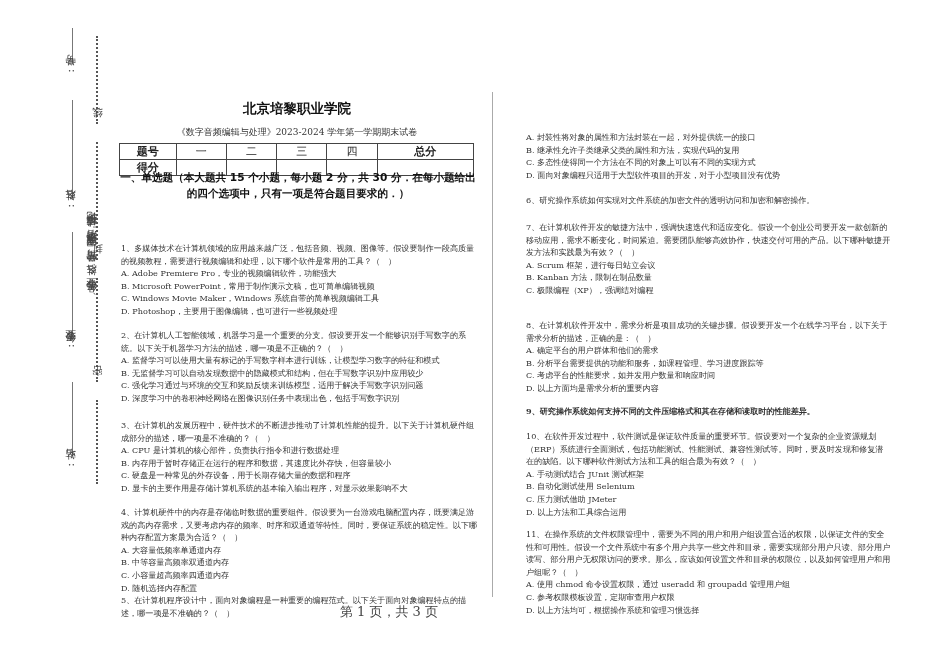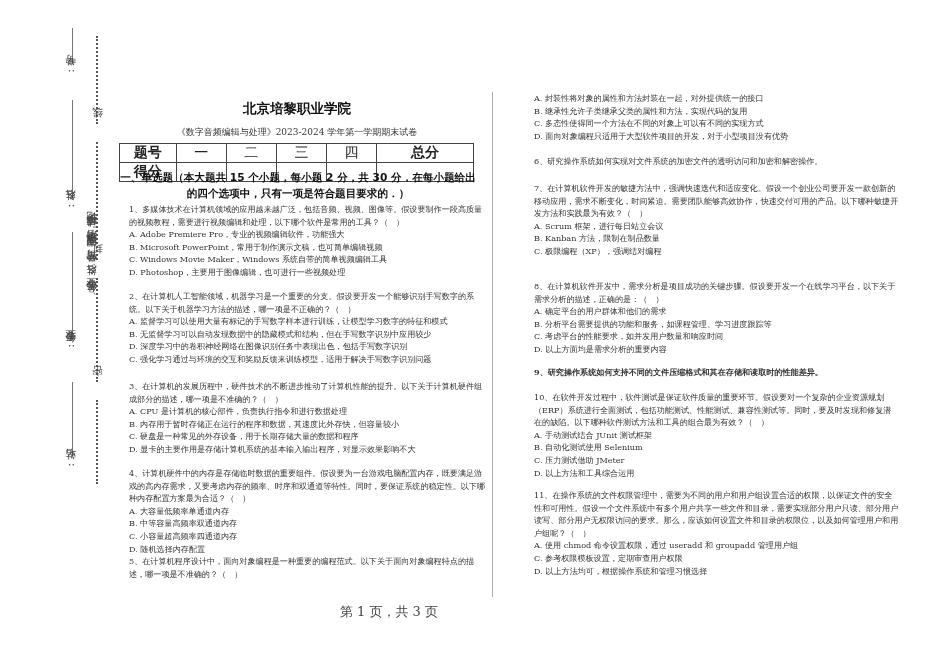--- a/index.html
+++ b/index.html
@@ -18,28 +18,28 @@
   .col { position:absolute; top:0; }
   .col-left { left:117px; width:360px; }
   .col-right { left:522px; width:365px; }
   .divider { position:absolute; left:492px; top:92px; height:505px; border-left:1px solid #aaa; }
 
   .school { position:absolute; left:0; width:360px; top:100px; text-align:center;
             font-family:"DejaVu Sans", sans-serif; font-weight:bold; font-size:13.5px; color:#111; }
   .subtitle { position:absolute; left:0; width:360px; top:126px; text-align:center; font-size:9px; color:#333; }
 
   table.score { position:absolute; left:2px; top:143px; width:355px; border-collapse:collapse;
-                font-family:"DejaVu Sans", sans-serif; font-size:14px; }
+                font-family:"DejaVu Sans", sans-serif; font-size:11px; }
   table.score td { border:1px solid #444; height:11px; padding:0; text-align:center; }
   table.score td.hdr { font-weight:bold; }
 
   .section { position:absolute; left:0; top:169px; width:362px; font-family:"DejaVu Sans", sans-serif;
              font-weight:bold; font-size:10.6px; line-height:16px; color:#111;text-align:center; }
 
-  .q { position:absolute; left:12px; font-size:8.1px; line-height:12.6px; color:#333; }
+  .q { position:absolute; left:4px; font-size:8.1px; line-height:12.6px; color:#333;margin-top:39px; }
   .q p { margin:0; white-space:nowrap; }
   .q .stem { white-space:normal; }
   .q .opt { padding-left:0; }
 
   .footer { position:absolute; top:603px; left:0; width:778px; text-align:center; font-size:13px; color:#444; }
 </style>
 </head>
 <body>
 
 <div class="page">
@@ -97,22 +97,22 @@
       <p class="opt">A.  Adobe Premiere Pro，专业的视频编辑软件，功能强大</p>
       <p class="opt">B.  Microsoft PowerPoint，常用于制作演示文稿，也可简单编辑视频</p>
       <p class="opt">C.  Windows Movie Maker，Windows 系统自带的简单视频编辑工具</p>
       <p class="opt">D.  Photoshop，主要用于图像编辑，也可进行一些视频处理</p>
     </div>
 
     <div class="q" style="top:290px; width:360px;">
       <p class="stem">2、在计算机人工智能领域，机器学习是一个重要的分支。假设要开发一个能够识别手写数字的系统。以下关于机器学习方法的描述，哪一项是不正确的？（　）</p>
       <p class="opt">A.  监督学习可以使用大量有标记的手写数字样本进行训练，让模型学习数字的特征和模式</p>
       <p class="opt">B.  无监督学习可以自动发现数据中的隐藏模式和结构，但在手写数字识别中应用较少</p>
+      <p class="opt">C.  强化学习通过与环境的交互和奖励反馈来训练模型，适用于解决手写数字识别问题</p>
       <p class="opt">D.  深度学习中的卷积神经网络在图像识别任务中表现出色，包括手写数字识别</p>
-      <p class="opt">C.  强化学习通过与环境的交互和奖励反馈来训练模型，适用于解决手写数字识别问题</p>
     </div>
 
     <div class="q" style="top:380px; width:360px;">
       <p class="stem">3、在计算机的发展历程中，硬件技术的不断进步推动了计算机性能的提升。以下关于计算机硬件组成部分的描述，哪一项是不准确的？（　）</p>
       <p class="opt">A.  CPU 是计算机的核心部件，负责执行指令和进行数据处理</p>
       <p class="opt">B.  内存用于暂时存储正在运行的程序和数据，其速度比外存快，但容量较小</p>
       <p class="opt">C.  硬盘是一种常见的外存设备，用于长期存储大量的数据和程序</p>
       <p class="opt">D.  显卡的主要作用是存储计算机系统的基本输入输出程序，对显示效果影响不大</p>
     </div>
 

